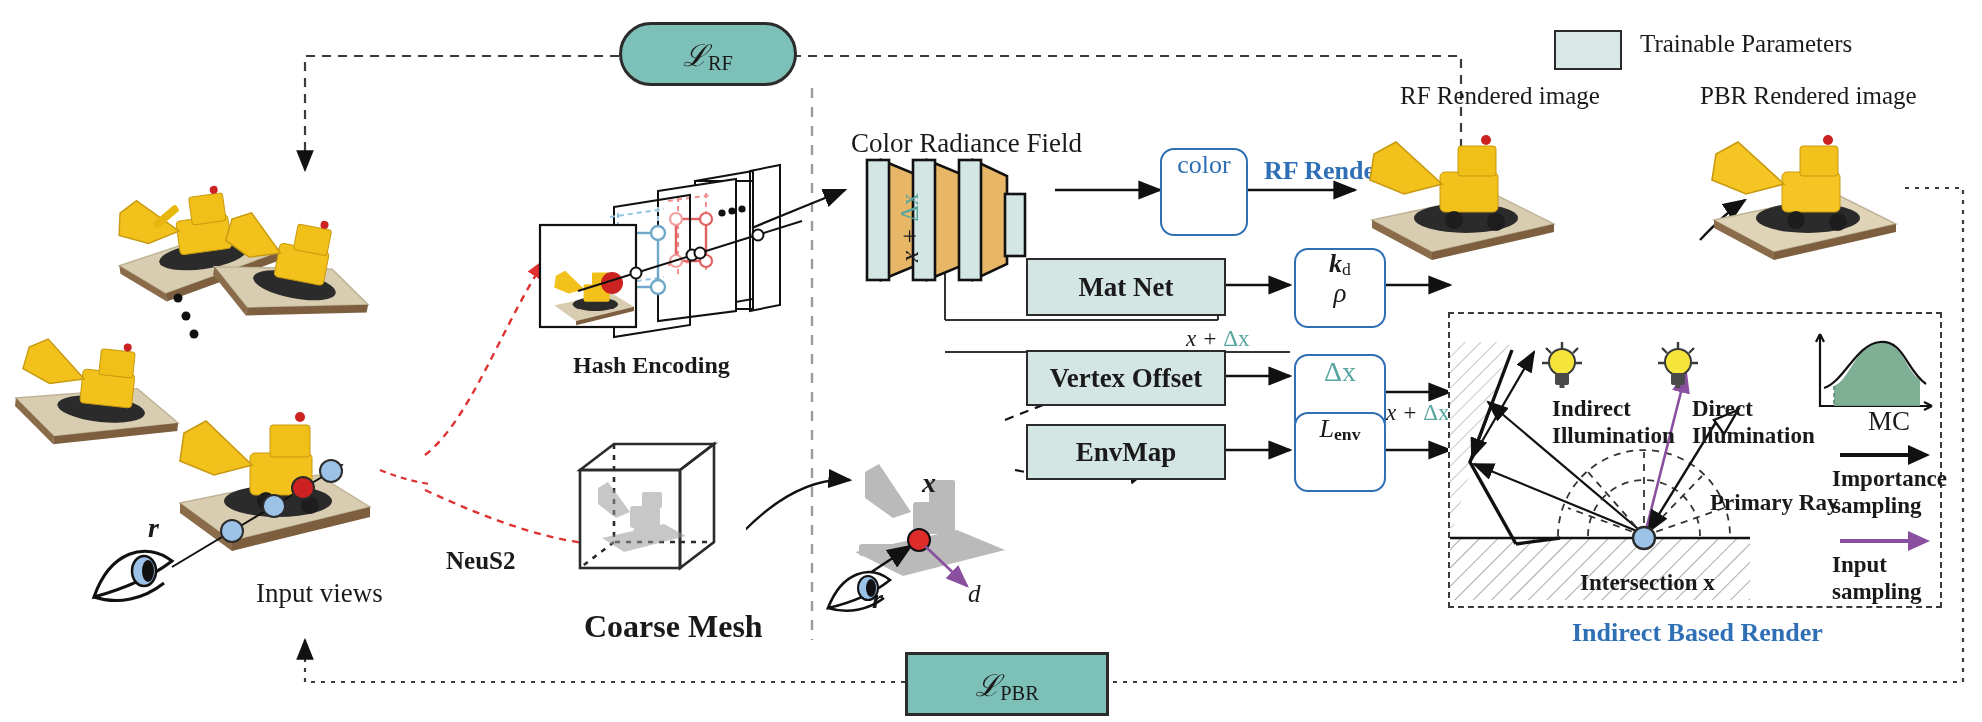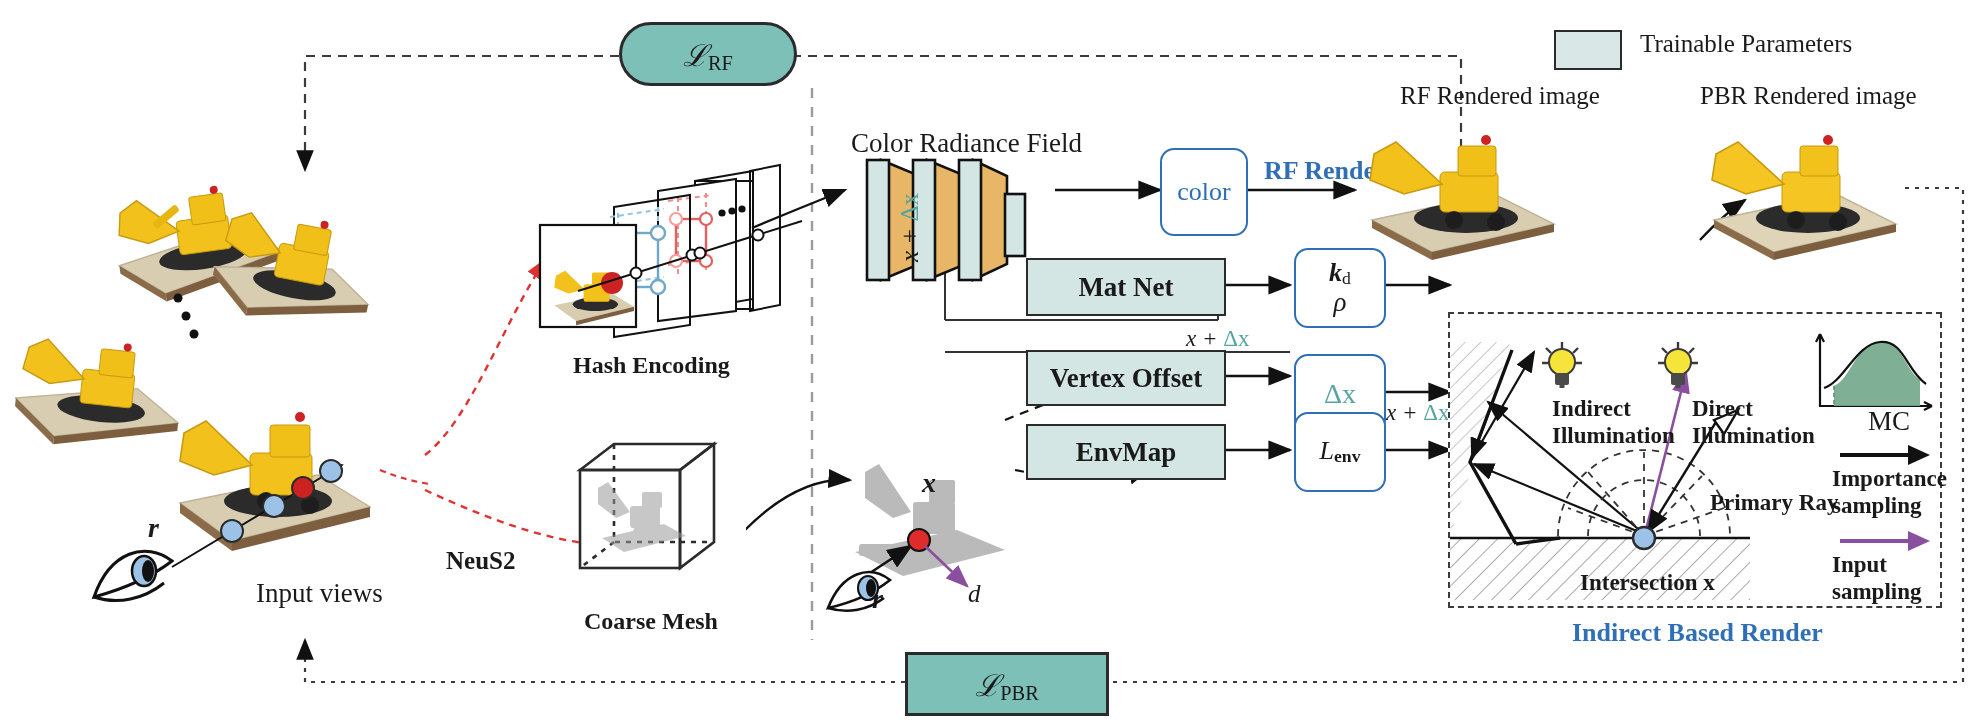--- a/index.html
+++ b/index.html
@@ -15,21 +15,21 @@
   .teal-txt{color:#57a5a0;}
 
   
   .tealbox{position:absolute;background:#d3e6e4;border:2.5px solid #2b2b2b;
            display:flex;align-items:center;justify-content:center;
            font-weight:bold;font-family:"Liberation Serif",serif;}
   .lossbox{position:absolute;background:#7dc0b8;border:3px solid #2b2b2b;
            display:flex;align-items:center;justify-content:center;
            font-family:"Liberation Serif",serif;}
   .bluebox{position:absolute;border:2.5px solid #2f6fb5;border-radius:14px;
-           background:#fff;display:flex;align-items:center;justify-content:center;
+           background:#fff;display:flex;align-items:center;justify-content:flex-start;
            flex-direction:column;font-family:"Liberation Serif",serif;}
   .legendswatch{position:absolute;background:#d9e8e6;border:2.5px solid #2b2b2b;}
 
   .dashpanel{position:absolute;border:2.5px dashed #3a3a3a;background:#fff;}
 
   svg{position:absolute;left:0;top:0;overflow:visible;}
   .sub{font-size:.68em;vertical-align:-0.18em;}
 </style>
 </head>
 <body>
@@ -266,21 +266,21 @@
 
     <g opacity="0.55" fill="#9a9a9a">
       <path d="M34,118 L96,104 L118,116 L56,132 Z"></path>
       <rect x="62" y="86" width="30" height="22" rx="3"></rect>
       <rect x="74" y="72" width="20" height="16" rx="2"></rect>
       <path d="M62,92 L40,62 L30,68 L30,84 L48,98 Z"></path>
       <circle cx="72" cy="112" r="7"></circle>
       <circle cx="92" cy="112" r="7"></circle>
     </g>
   </svg>
-  <div class="lbl bold" style="left:584px;top:608px;font-size:24px;">Coarse Mesh</div>
+  <div class="lbl bold" style="left:584px;top:608px;font-size:32px;">Coarse Mesh</div>
 
   <div class="lbl" style="left:851px;top:128px;font-size:27px;">Color Radiance Field</div>
   <svg width="230" height="130" style="left:855px;top:160px;">
     <polygon points="26,0 60,14 60,106 26,120" fill="#e8b667" stroke="#111" stroke-width="2.6"></polygon>
     <polygon points="72,0 106,14 106,106 72,120" fill="#e8b667" stroke="#111" stroke-width="2.6"></polygon>
     <polygon points="118,0 152,16 152,104 118,120" fill="#e8b667" stroke="#111" stroke-width="2.6"></polygon>
     <rect x="12" y="0" width="22" height="120" fill="#d3e6e4" stroke="#111" stroke-width="2.6"></rect>
     <rect x="58" y="0" width="22" height="120" fill="#d3e6e4" stroke="#111" stroke-width="2.6"></rect>
     <rect x="104" y="0" width="22" height="120" fill="#d3e6e4" stroke="#111" stroke-width="2.6"></rect>
     <rect x="150" y="34" width="20" height="62" fill="#d3e6e4" stroke="#111" stroke-width="2.6"></rect>

